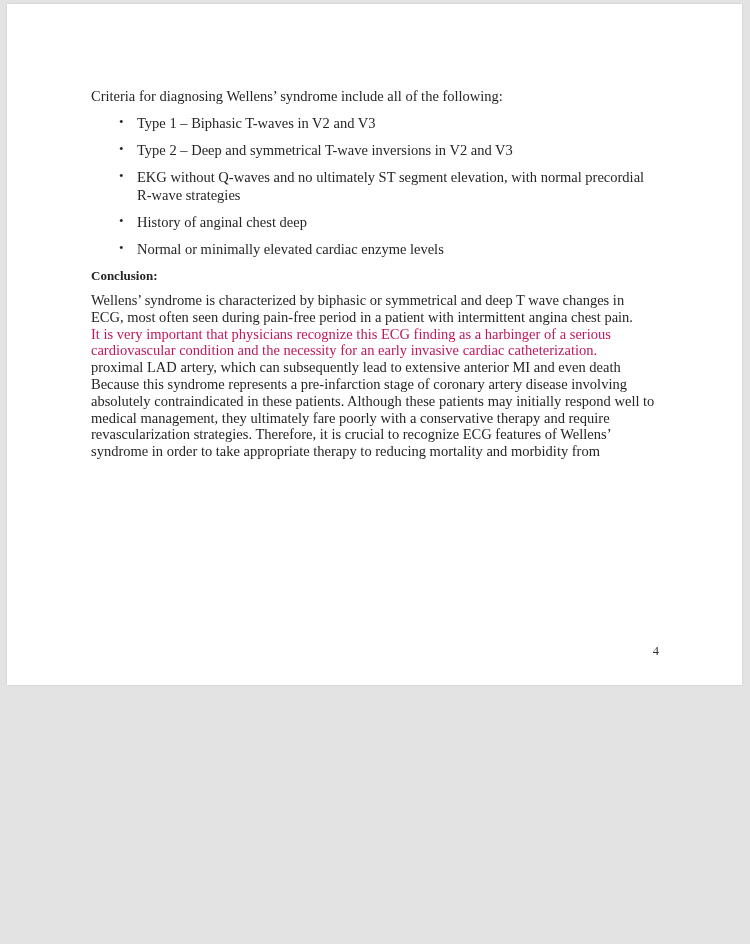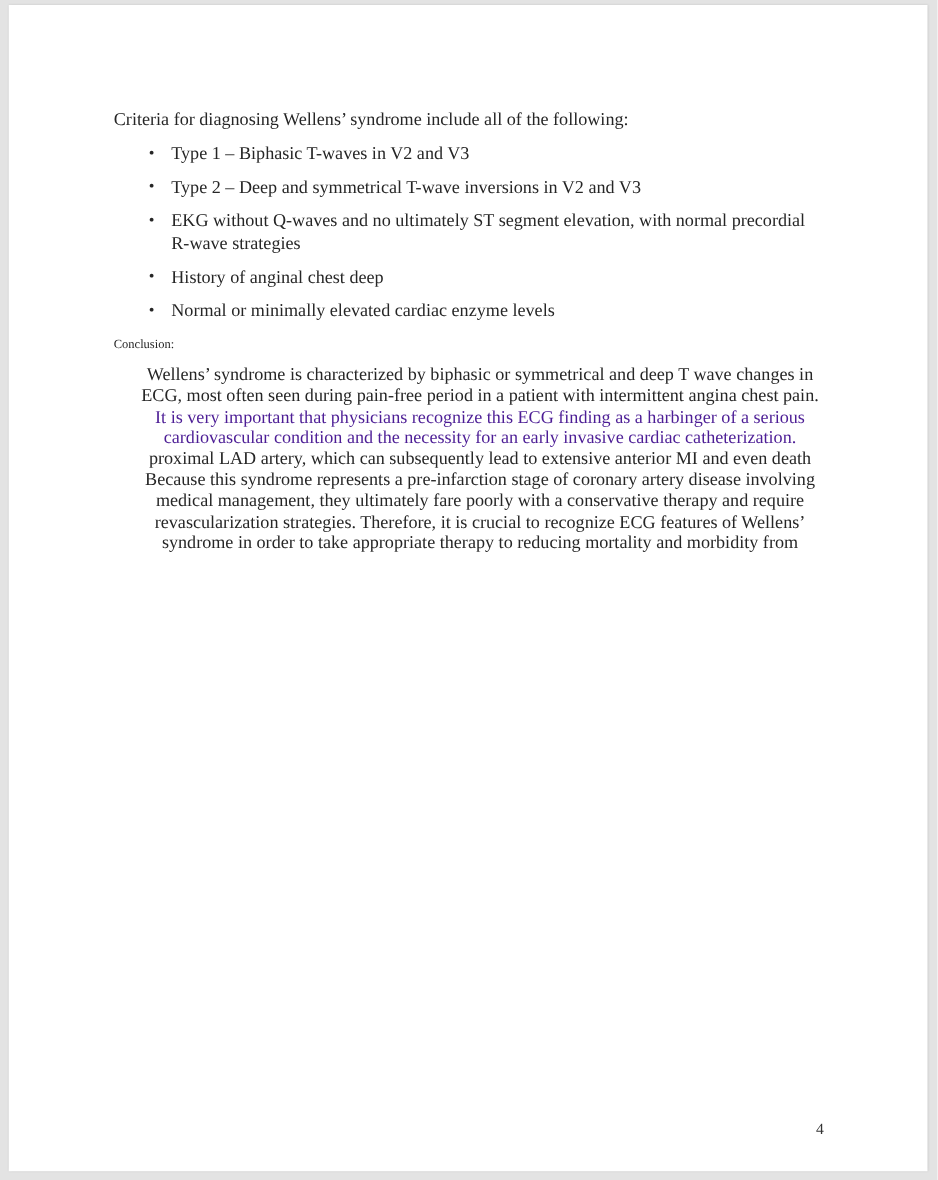--- a/index.html
+++ b/index.html
@@ -12,21 +12,21 @@
     background: #e3e3e3;
     font-family: "Liberation Serif", serif;
     overflow: hidden;
     position: relative;
   }
   .page {
     position: absolute;
     left: 7px;
     top: 4px;
     width: 735px;
-    height: 933px;
+    height: 681px;
     background: #ffffff;
     box-shadow: 0 0 2px rgba(0,0,0,0.12);
   }
   .content {
     position: absolute;
     left: 84px;
     top: 83px;
     width: 586px;
     color: #262626;
     font-size: 14.5px;
@@ -50,35 +50,34 @@
     position: absolute;
     left: 28px;
     top: -1px;
     font-size: 13px;
   }
   .bullet-line {
     display: block;
     white-space: nowrap;
   }
   .heading {
-    font-weight: normal;
-    font-size: 10px;
+    font-weight: bold;
+    font-size: 13px;
     margin: 0 0 7px 0;
     line-height: 18px;
   }
   .para {
     margin: 0;
-    text-align: center;
   }
   .para .pline {
     line-height: 16.8px;
     white-space: nowrap;
   }
   .para .pline.faded {
-    color: #4c1d95;
+    color: #be185d;
   }
   .pageno {
     position: absolute;
     right: 83px;
     bottom: 26px;
     font-size: 12.5px;
     color: #333333;
   }
 </style>
 </head>
@@ -115,20 +114,21 @@
 
     <p class="heading">Conclusion:</p>
 
     <div class="para">
       <div class="pline">Wellens’ syndrome is characterized by biphasic or symmetrical and deep T wave changes in</div>
       <div class="pline">ECG, most often seen during pain-free period in a patient with intermittent angina chest pain.</div>
       <div class="pline faded">It is very important that physicians recognize this ECG finding as a harbinger of a serious</div>
       <div class="pline faded">cardiovascular condition and the necessity for an early invasive cardiac catheterization.</div>
       <div class="pline">proximal LAD artery, which can subsequently lead to extensive anterior MI and even death</div>
       <div class="pline">Because this syndrome represents a pre-infarction stage of coronary artery disease involving</div>
+      <div class="pline">absolutely contraindicated in these patients. Although these patients may initially respond well to</div>
       <div class="pline">medical management, they ultimately fare poorly with a conservative therapy and require</div>
       <div class="pline">revascularization strategies. Therefore, it is crucial to recognize ECG features of Wellens’</div>
       <div class="pline">syndrome in order to take appropriate therapy to reducing mortality and morbidity from</div>
     </div>
 
   </div>
 
   <div class="pageno">4</div>
 </div>
 

